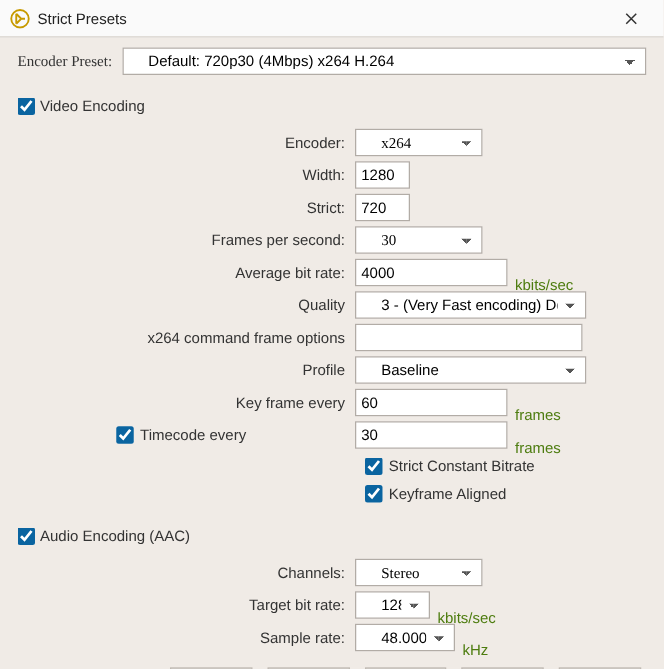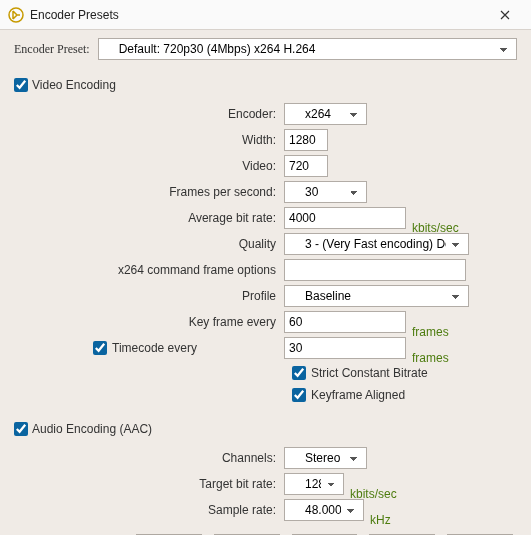--- a/index.html
+++ b/index.html
@@ -73,21 +73,21 @@
     display: flex; align-items: center; height: 24px; margin-bottom: 2px;
   }
   .form-row .lbl {
     width: 270px; text-align: right; padding-right: 8px;
     color: #333;
   }
   .form-row .val { display: flex; align-items: center; gap: 6px; }
   .input-sm { width: 44px; }
   .input-md { width: 122px; }
   .input-lg { width: 182px; }
-  .combo-sm { width: 83px; }
+  .combo-sm { width: 102px; font-family: Liberation Serif, serif; }
   .combo-lg { width: 185px; }
   .suffix { color: #4d7c0f; margin-top: 20px; }
   .check-inline {
     display: flex; align-items: center; gap: 5px;
   }
   .check-col {
     margin-left: 278px;
   }
   .check-col .check-inline { height: 22px; }
   .buttons {
@@ -108,21 +108,21 @@
 </head>
 <body>
 
 <div class="titlebar">
   <span class="icon">
     <svg width="16" height="16" viewBox="0 0 16 16">
       <circle cx="8" cy="8" r="7" fill="none" stroke="#c79a00" stroke-width="1.5"></circle>
       <path d="M5 4 L5 12 M5 4 L9 8 L5 12 M9 8 L12 8" stroke="#c79a00" stroke-width="1.5" fill="none"></path>
     </svg>
   </span>
-  <span class="title">Encoder Presets</span>
+  <span class="title">Strict Presets</span>
   <div class="close">
     <svg width="10" height="10" viewBox="0 0 10 10">
       <path d="M1 1 L9 9 M9 1 L1 9" stroke="currentColor" stroke-width="1.2"></path>
     </svg>
   </div>
 </div>
 
 <div class="content">
 
   <div class="row-preset">
@@ -148,21 +148,21 @@
     </div>
 
     <div class="form-row">
       <div class="lbl">Width:</div>
       <div class="val">
         <input class="input-text input-sm" value="1280" style="">
       </div>
     </div>
 
     <div class="form-row">
-      <div class="lbl">Video:</div>
+      <div class="lbl">Strict:</div>
       <div class="val">
         <input class="input-text input-sm" value="720" style="">
       </div>
     </div>
 
     <div class="form-row">
       <div class="lbl">Frames per second:</div>
       <div class="val">
         <select class="combo combo-sm">
           <option>30</option>

